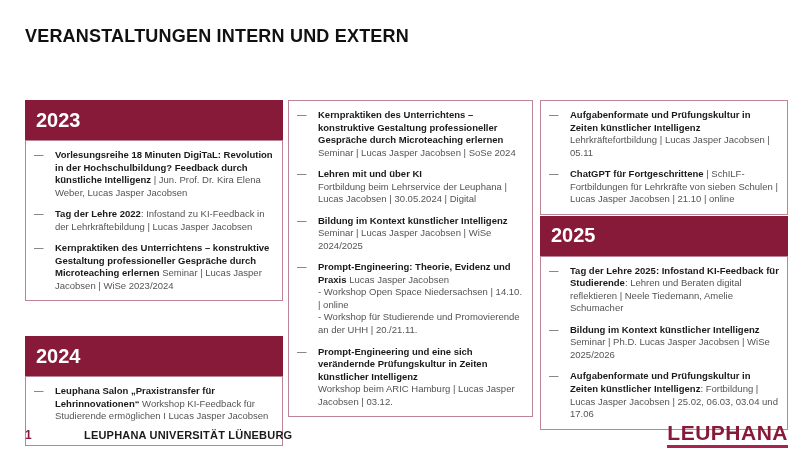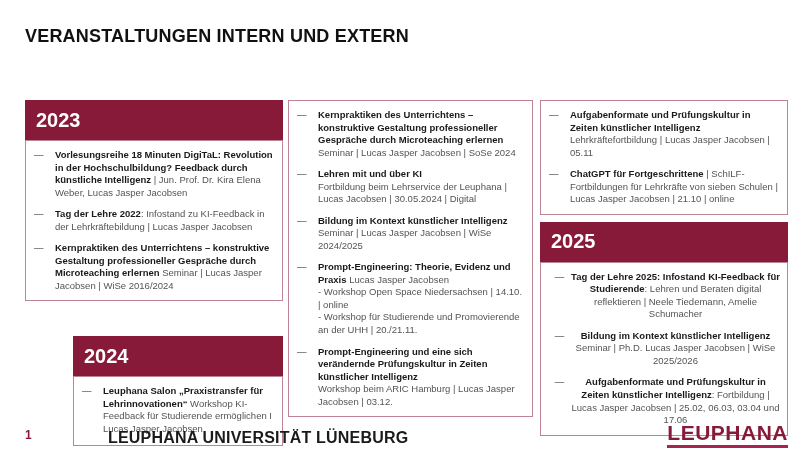--- a/index.html
+++ b/index.html
@@ -40,22 +40,22 @@
   }
   .txt{flex:1;font-size:9.5px;line-height:1.32;}
   .b{font-weight:bold;color:var(--bold-text);}
   .r{color:var(--reg-text);}
   .footer{position:absolute;left:0;top:420px;width:810px;height:36px;}
   .pagenum{
     position:absolute;left:25px;top:8px;
     font-size:12px;font-weight:bold;color:var(--maroon);
   }
   .inst{
-    position:absolute;left:68px;top:9px;
-    font-size:16px;font-weight:bold;color:#1a1a1a;letter-spacing:0.2px;
+    position:absolute;left:44px;top:9px;
+    font-size:11px;font-weight:bold;color:#1a1a1a;letter-spacing:0.2px;
     white-space:nowrap;
     padding-left:40px;
   }
   .logo{position:absolute;right:22px;top:2px;display:inline-block;text-align:left;}
   .logo-text{
     font-size:21px;font-weight:bold;color:var(--maroon);
     letter-spacing:0.5px;display:block;line-height:1.05;
   }
   .logo-underline{height:3px;background:var(--underline);margin-top:1px;}
 </style>
@@ -71,25 +71,25 @@
         <div class="item">
           <span class="dash">—</span>
           <div class="txt"><span class="b">Vorlesungsreihe 18 Minuten DigiTaL: Revolution in der Hochschulbildung? Feedback durch künstliche Intelligenz</span><span class="r"> | Jun. Prof. Dr. Kira Elena Weber, Lucas Jasper Jacobsen</span></div>
         </div>
         <div class="item">
           <span class="dash">—</span>
           <div class="txt"><span class="b">Tag der Lehre 2022</span><span class="r">: Infostand zu KI-Feedback in der Lehrkräftebildung | Lucas Jasper Jacobsen</span></div>
         </div>
         <div class="item">
           <span class="dash">—</span>
-          <div class="txt"><span class="b">Kernpraktiken des Unterrichtens – konstruktive Gestaltung professioneller Gespräche durch Microteaching erlernen</span><span class="r"> Seminar | Lucas Jasper Jacobsen | WiSe 2016/2024</span></div>
+          <div class="txt"><span class="b">Kernpraktiken des Unterrichtens – konstruktive Gestaltung professioneller Gespräche durch Microteaching erlernen</span><span class="r"> Seminar | Lucas Jasper Jacobsen | WiSe 2023/2024</span></div>
         </div>
       </div>
     </div>
-    <div class="box" style="margin-top: 35px; margin-left: 48px;">
+    <div class="box" style="margin-top: 35px;">
       <div class="box-header">2024</div>
       <div class="box-body" style="min-height: 70px;">
         <div class="item">
           <span class="dash">—</span>
           <div class="txt"><span class="b">Leuphana Salon „Praxistransfer für Lehrinnovationen“</span><span class="r"> Workshop KI-Feedback für Studierende ermöglichen I Lucas Jasper Jacobsen</span></div>
         </div>
       </div>
     </div>
   </div>
 <div class="col" id="col-1">
@@ -124,21 +124,21 @@
         <div class="item">
           <span class="dash">—</span>
           <div class="txt"><span class="b">Aufgabenformate und Prüfungskultur in Zeiten künstlicher Intelligenz</span><span class="r"> Lehrkräftefortbildung | Lucas Jasper Jacobsen | 05.11</span></div>
         </div>
         <div class="item">
           <span class="dash">—</span>
           <div class="txt"><span class="b">ChatGPT für Fortgeschrittene</span><span class="r"> | SchILF-Fortbildungen für Lehrkräfte von sieben Schulen | Lucas Jasper Jacobsen | 21.10 | online</span></div>
         </div>
       </div>
     </div>
-    <div class="box" style="margin-top: 7px; text-align: center;">
+    <div class="box" style="margin-top: 1px;">
       <div class="box-header">2025</div>
       <div class="box-body" style="min-height: 167px;">
         <div class="item">
           <span class="dash">—</span>
           <div class="txt"><span class="b">Tag der Lehre 2025: Infostand KI-Feedback für Studierende</span><span class="r">: Lehren und Beraten digital reflektieren | Neele Tiedemann, Amelie Schumacher</span></div>
         </div>
         <div class="item">
           <span class="dash">—</span>
           <div class="txt"><span class="b">Bildung im Kontext künstlicher Intelligenz</span><br><span class="r">Seminar | Ph.D. Lucas Jasper Jacobsen | WiSe 2025/2026</span></div>
         </div>

